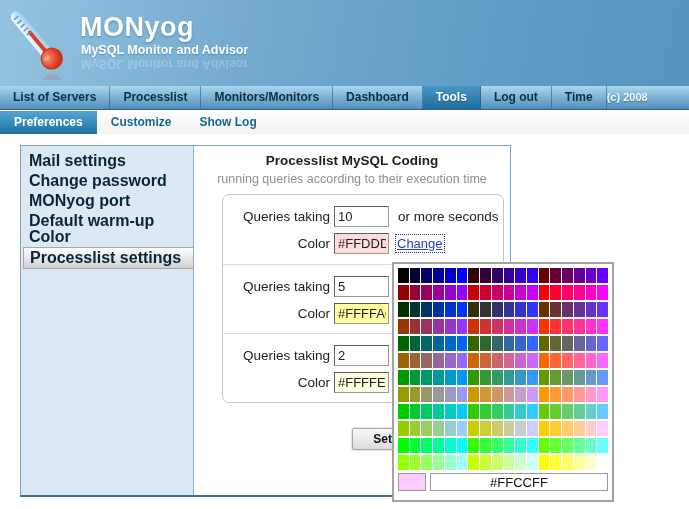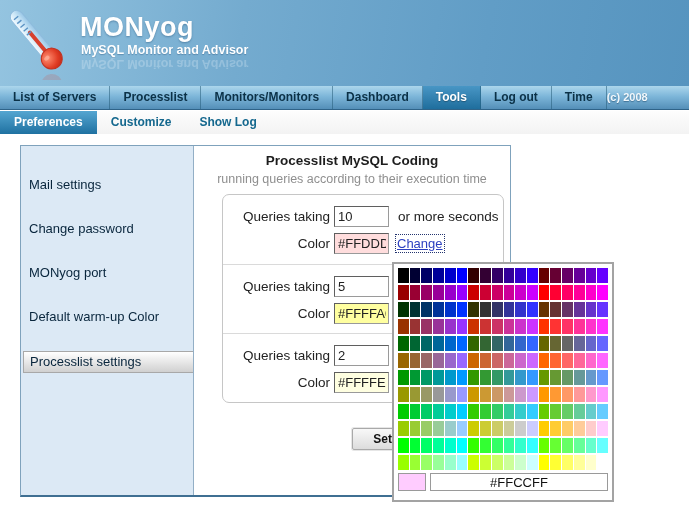--- a/index.html
+++ b/index.html
@@ -35,22 +35,22 @@
   .subnav { position:absolute; left:0; top:111px; width:689px; height:23px; display:flex;
     background:linear-gradient(#FDFDFD,#F3F3F3); }
   .subnav-item { line-height:23px; padding:0 14px; font-size:12px; font-weight:bold;
     color:#15688E; cursor:pointer; }
   .subnav-item.active { background:linear-gradient(#55A6D1,#1F71A1); color:#fff; }
 
   
   .panel { position:absolute; left:20px; top:145px; width:491px; height:352px;
     border:1px solid #7FA2BC; border-bottom:2px solid #3F6F92; display:flex; background:#fff; }
   .sidebar { width:173px; background:#DCE9F5; border-right:1px solid #93AFC6; padding-top:5px; }
-  .side-item { padding:2px 6px 2px 8px; font-size:13px; font-weight:normal; color:#08253C;
-    line-height:16px; cursor:pointer;margin-top:24px; }
+  .side-item { padding:2px 6px 2px 8px; font-size:16px; font-weight:bold; color:#08253C;
+    line-height:16px; cursor:pointer; }
   .side-item.selected { background:linear-gradient(#FFFFFF,#D0D0D0); border:1px solid #A8A8A8;
     border-right:none; margin-left:2px; padding-left:6px; }
 
   .main { flex:1; position:relative; padding-top:7px; }
   .main-title { text-align:center; font-size:13.5px; font-weight:bold; color:#1D1D1D; }
   .main-desc { text-align:center; font-size:12.5px; color:#8F8F8F; line-height:16px; margin-top:3px; }
 
   .groupbox { margin:7px 6px 0 28px; border:1px solid #C6C6C6; border-radius:7px; background:#fff; }
   .qgroup { height:69px; padding-top:10px; }
   .qgroup + .qgroup { border-top:1px solid #DADADA; }

